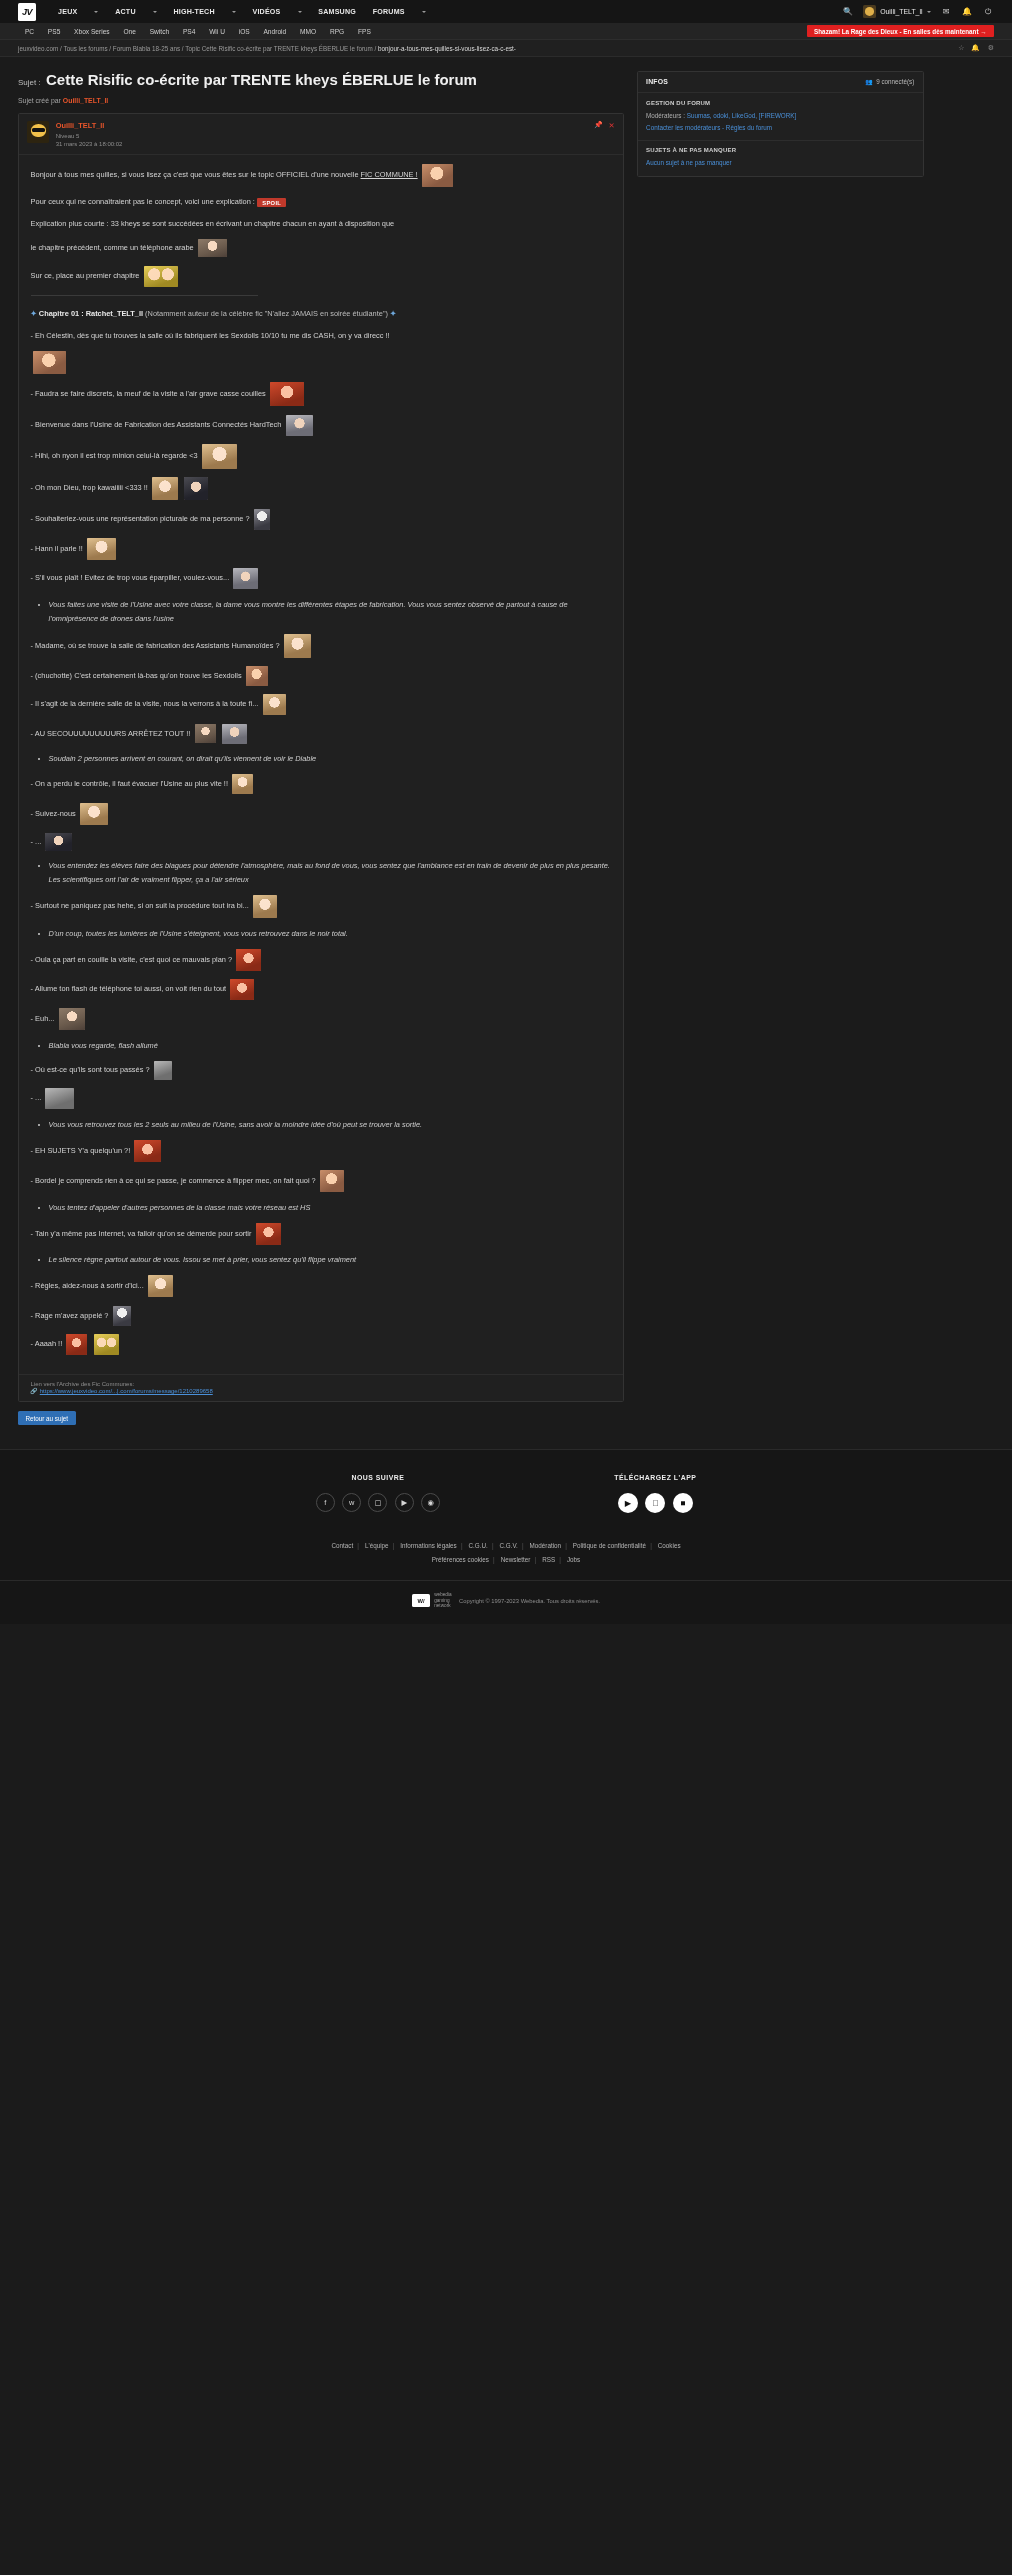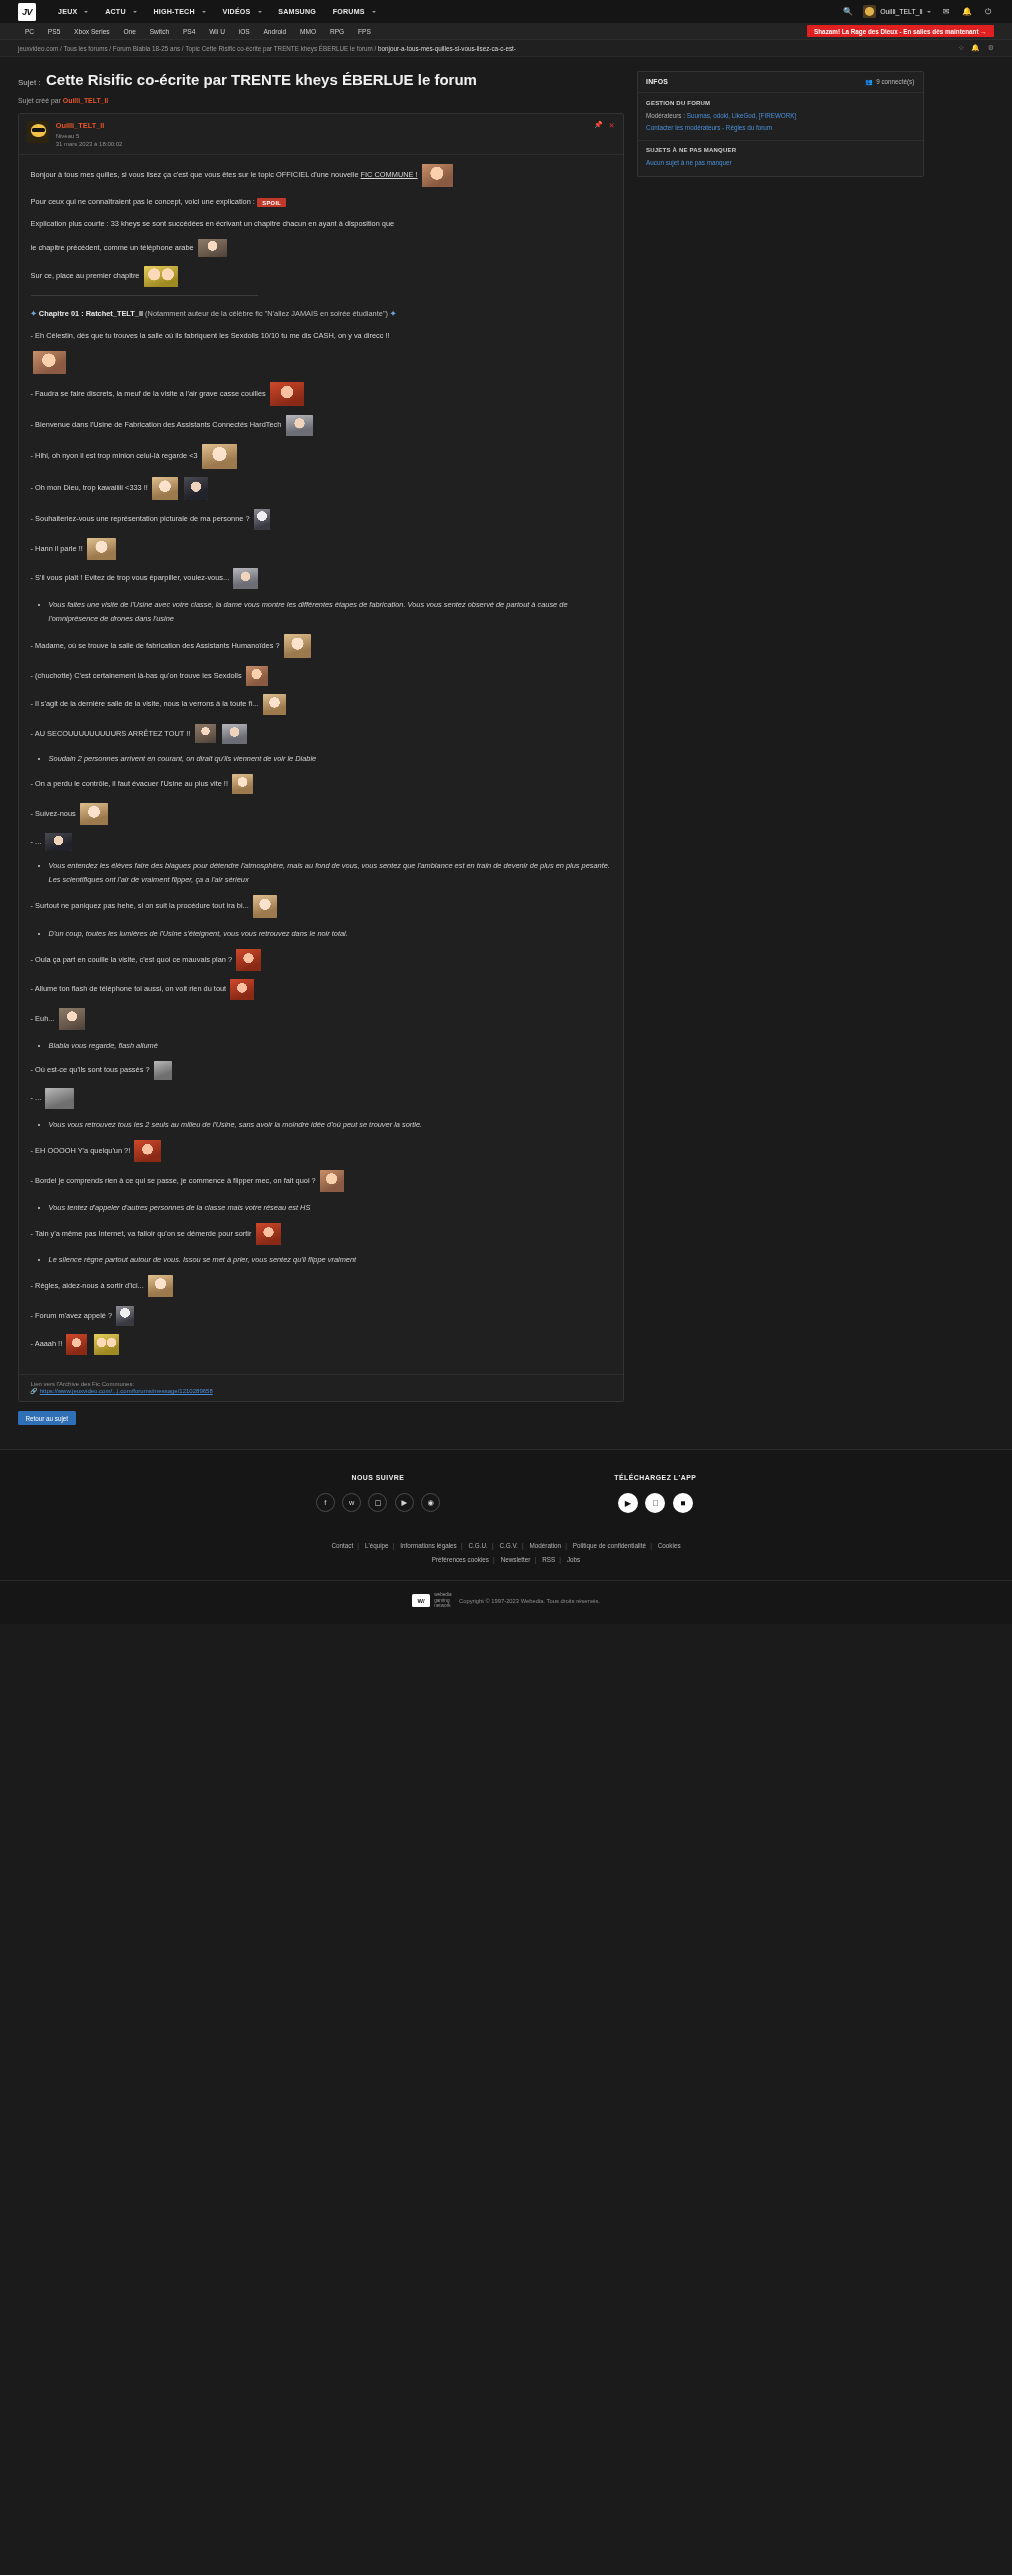--- a/index.html
+++ b/index.html
@@ -19,21 +19,21 @@
     height: 23px; background:#151515; display:flex; align-items:center;
     padding: 0 18px; gap:0;
   }
   .logo {
     width:18px; height:18px; background:#fff; color:#111; border-radius:1.6px;
     display:flex; align-items:center; justify-content:center;
     font-weight:bold; font-size:9px; letter-spacing:-0.5px; margin-right:13.7px;font-style:italic;
   }
   .nav-item {
     color:#e8e8e8; font-size:7.1px; font-weight:bold; letter-spacing:0.2px;
-    padding: 0 8.4px; height:23px; display:flex; align-items:center; gap:7px;
+    padding: 0 8.4px; height:23px; display:flex; align-items:center; gap:17px;
     text-transform:uppercase; cursor:pointer;
   }
   .caret { width:0;height:0;border-left:2.1px solid transparent;border-right:2.1px solid transparent;border-top:2.1px solid #9a9a9a; display:inline-block; }
   .topbar-right { margin-left:auto; display:flex; align-items:center; gap:9.5px; }
   .icon-btn { width:11.6px;height:11.6px;display:flex;align-items:center;justify-content:center;color:#cfcfcf;cursor:pointer;font-size:8px; }
   .user-chip { display:flex; align-items:center; gap:4.2px; cursor:pointer; }
   .user-ava { width:12.7px;height:12.7px;border-radius:1.6px;background:#4a3a1e;display:block;position:relative;overflow:hidden; }
   .user-ava:after{content:"";position:absolute;left:1.6px;top:2.1px;width:9.5px;height:8.4px;border-radius:50%;background:#e0b04a;}
   .user-name { font-size:6.9px; color:#e8e8e8; }
 
@@ -428,21 +428,21 @@
           <p>
             <span>- ...</span>
             <span class="ph grey" style="width:28.5px;height:21px;"></span>
           </p>
 
           <ul class="nar">
             <li>Vous vous retrouvez tous les 2 seuls au milieu de l'Usine, sans avoir la moindre idée d'où peut se trouver la sortie.</li>
           </ul>
 
           <p>
-            <span>- EH OOOOH Y'a quelqu'un ?!</span>
+            <span>- EH SUJETS Y'a quelqu'un ?!</span>
             <span class="ph red" style="width:27px;height:22px;"></span>
           </p>
 
           <p>
             <span>- Bordel je comprends rien à ce qui se passe, je commence à flipper mec, on fait quoi ?</span>
             <span class="ph s1" style="width:24px;height:22px;"></span>
           </p>
 
           <ul class="nar">
             <li>Vous tentez d'appeler d'autres personnes de la classe mais votre réseau est HS</li>
@@ -456,21 +456,21 @@
           <ul class="nar">
             <li>Le silence règne partout autour de vous. Issou se met à prier, vous sentez qu'il flippe vraiment</li>
           </ul>
 
           <p>
             <span>- Règles, aidez-nous à sortir d'ici...</span>
             <span class="ph s3" style="width:25px;height:22px;"></span>
           </p>
 
           <p>
-            <span>- Forum m'avez appelé ?</span>
+            <span>- Rage m'avez appelé ?</span>
             <span class="ph robot" style="width:18px;height:20px;"></span>
           </p>
 
           <p>
             <span>- Aaaah !!</span>
             <span class="ph red" style="width:21px;height:21px;"></span>
             <span class="ph duo" style="width:25px;height:21px;"></span>
           </p>
 
         </div>

